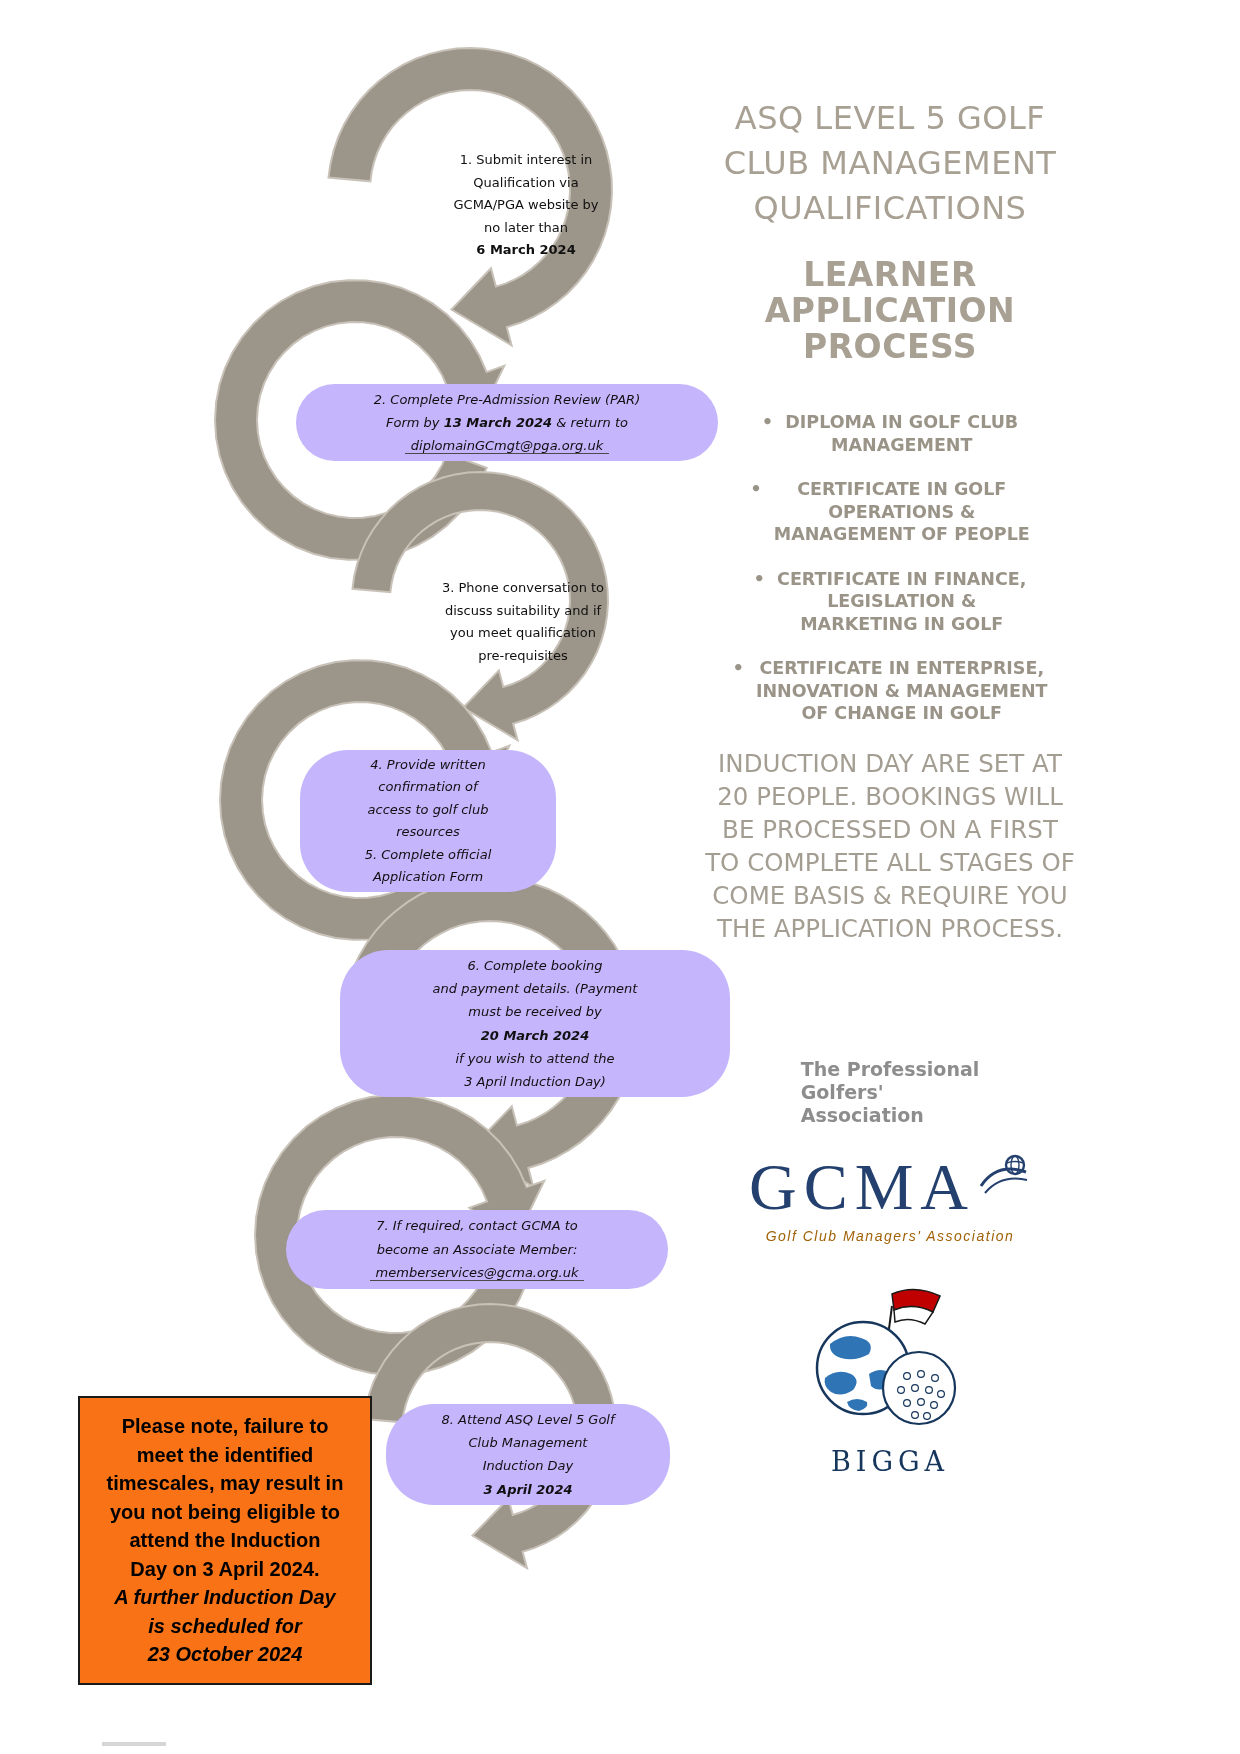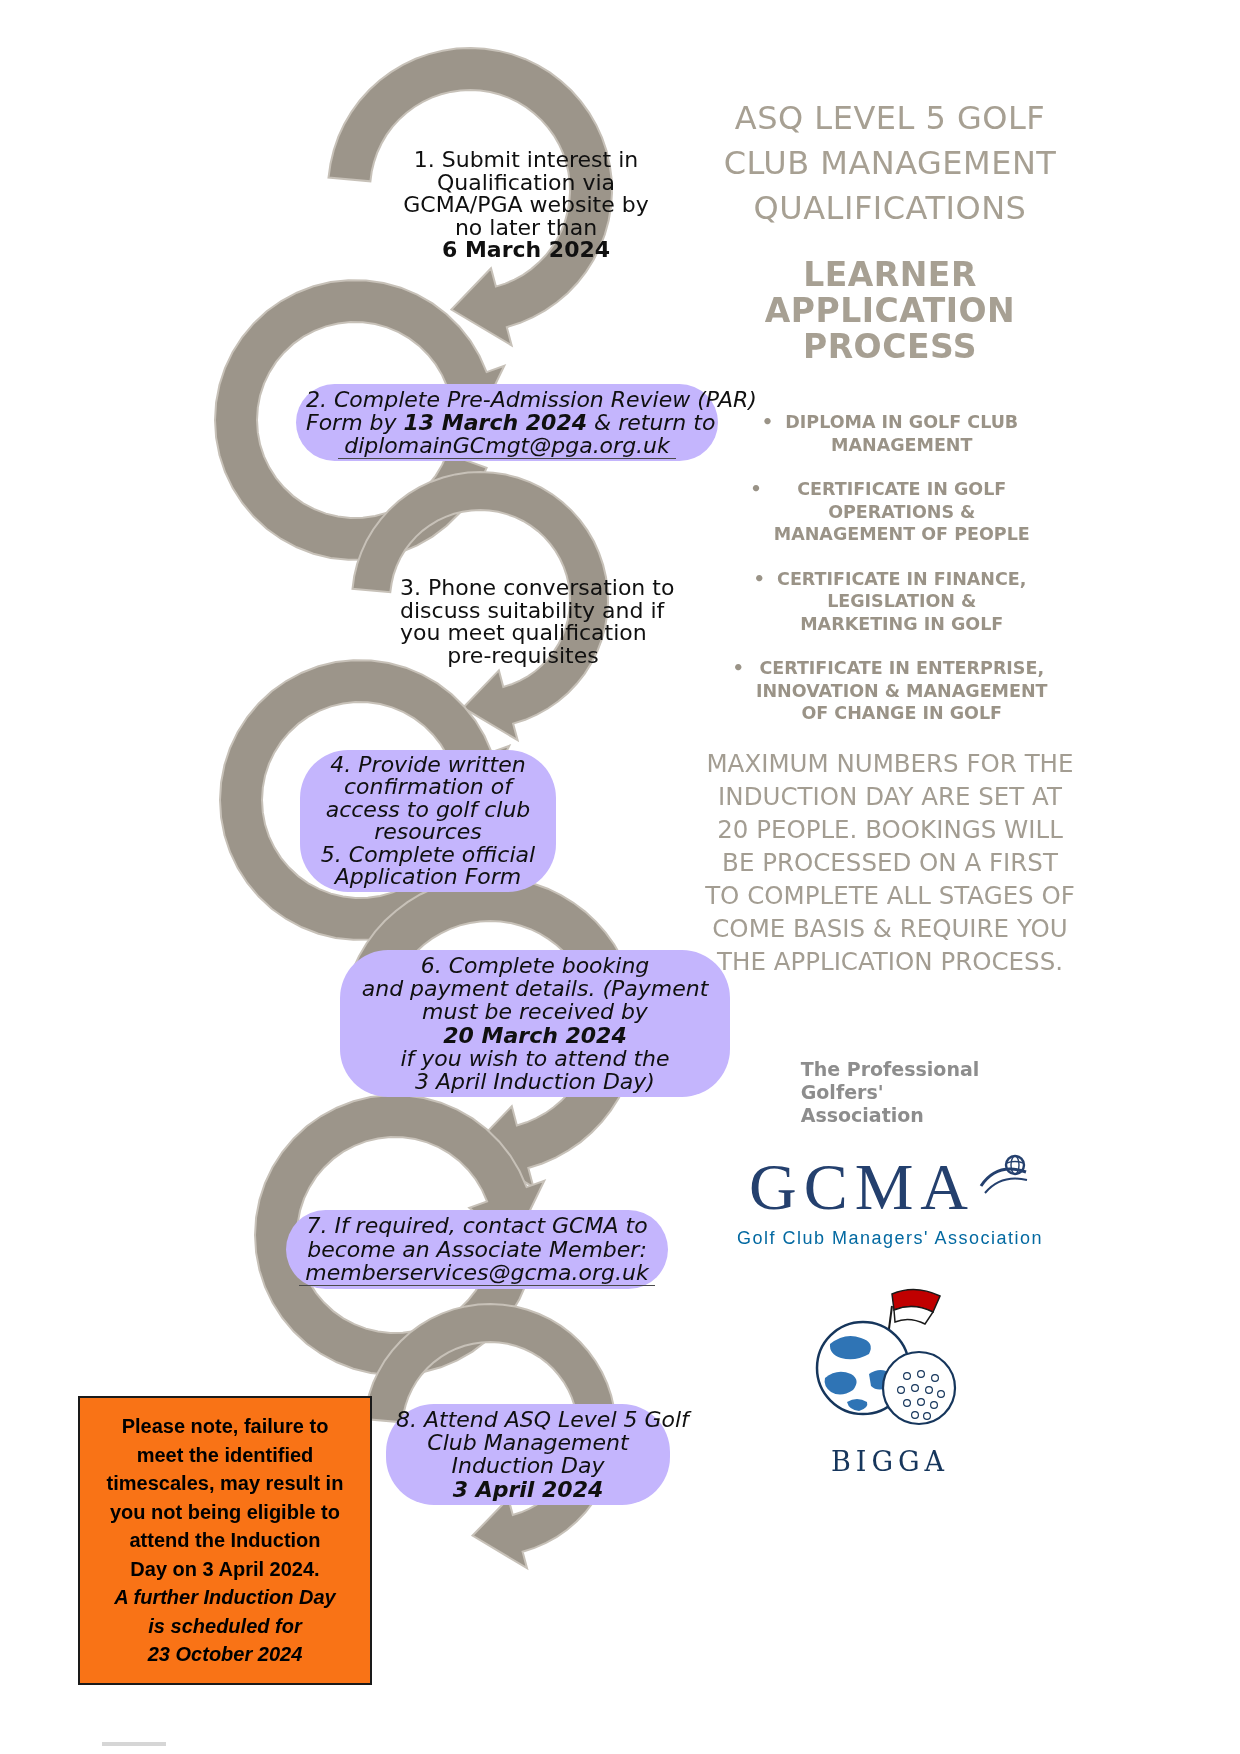--- a/index.html
+++ b/index.html
@@ -1,20 +1,20 @@
 <!DOCTYPE html>
 <html><head>
 <meta charset="utf-8">
 <style>
   html,body{margin:0;padding:0;}
   body{width:1240px;height:1754px;background:#ffffff;position:relative;overflow:hidden;
        font-family:"DejaVu Sans",sans-serif;color:#111;}
   #flow-svg{position:absolute;left:0;top:0;z-index:1;}
   
-  .step{position:absolute;z-index:3;text-align:center;font-size:22px;line-height:23px;color:#101010;}
+  .step{position:absolute;z-index:3;text-align:center;font-size:13px;line-height:23px;color:#101010;}
   .step.bg{background:#c4b5fd;border-radius:48px;padding:4px 10px;font-style:italic;}
   .step .ln{white-space:nowrap;}
   .seg-b{font-weight:bold;}
   .seg-u{border-bottom:1.6px solid #4a4a4a;padding:0 6px;}
   
   #right-panel{position:absolute;left:698px;top:96px;width:384px;z-index:2;text-align:center;}
   .rp-title-line{font-size:32px;line-height:45px;color:#a7a093;letter-spacing:.5px;}
   #rp-subtitle{margin-top:26px;}
   .rp-sub-line{font-size:33px;line-height:36px;font-weight:bold;color:#a7a093;letter-spacing:.5px;}
   #rp-bullets{margin-top:46px;}
@@ -28,22 +28,22 @@
             display:flex;justify-content:center;align-items:center;gap:14px;}
   #pga-wordmark{font-family:"Liberation Sans",sans-serif;font-size:82px;font-weight:800;
                 letter-spacing:-5px;color:#8d8d8d;line-height:76px;}
   #pga-reg{font-size:13px;color:#8d8d8d;vertical-align:bottom;letter-spacing:0;}
   #pga-tagline{text-align:left;}
   .pga-tag-line{font-size:19px;line-height:23px;font-weight:bold;color:#8d8d8d;}
   #gcma-logo{position:absolute;left:698px;top:1152px;width:384px;z-index:2;text-align:center;}
   #gcma-row{display:flex;justify-content:center;align-items:flex-start;gap:4px;}
   #gcma-wordmark{font-family:"Liberation Serif","DejaVu Serif",serif;font-size:66px;line-height:70px;
                  color:#24406e;letter-spacing:7px;}
-  #gcma-tagline{margin-top:6px;font-size:18px;color:#0369a1;letter-spacing:1.5px;
-                font-family:"Liberation Sans",sans-serif;}
+  #gcma-tagline{margin-top:6px;font-size:14px;color:#a16207;letter-spacing:1.5px;
+                font-family:"Liberation Sans",sans-serif;font-style:italic;}
   #bigga-logo{position:absolute;left:698px;top:1282px;width:384px;z-index:2;text-align:center;}
   #bigga-wordmark{margin-top:10px;font-family:"DejaVu Serif","Liberation Serif",serif;font-weight:normal;
                   font-size:27px;letter-spacing:5px;color:#16365c;}
   
   #notice-box{position:absolute;left:78px;top:1396px;width:278px;z-index:4;background:#f97316;
               border:2px solid #1a1a1a;padding:14px 6px;text-align:center;
               font-family:"Liberation Sans",sans-serif;font-weight:bold;}
   .notice-line{font-size:20px;line-height:28.5px;color:#000;}
   .notice-line.it{font-style:italic;}
   #footer-mark{position:absolute;left:102px;top:1742px;width:64px;height:4px;background:#d6d6d6;z-index:2;}
@@ -147,21 +147,20 @@
       <div class="bullet-row">
         <span class="bullet-dot">•</span>
         <div class="bullet-text">
           <div>CERTIFICATE IN ENTERPRISE,</div>
           <div>INNOVATION &amp; MANAGEMENT</div>
           <div>OF CHANGE IN GOLF</div>
         </div>
       </div>
     </div>
   <div id="rp-note">
-      <div class="note-line">MAXIMUM NUMBERS FOR THE</div>
       <div class="note-line">INDUCTION DAY ARE SET AT</div>
       <div class="note-line">20 PEOPLE. BOOKINGS WILL</div>
       <div class="note-line">BE PROCESSED ON A FIRST</div>
       <div class="note-line">TO COMPLETE ALL STAGES OF</div>
       <div class="note-line">COME BASIS &amp; REQUIRE YOU</div>
       <div class="note-line">THE APPLICATION PROCESS.</div>
     </div>
 </div>
 
 <div id="pga-logo">

